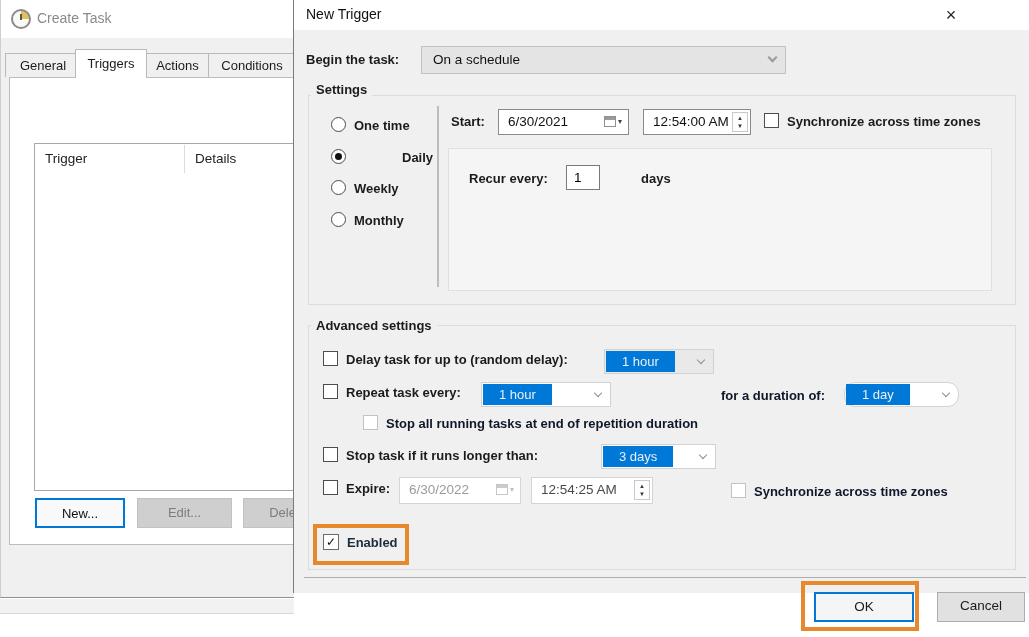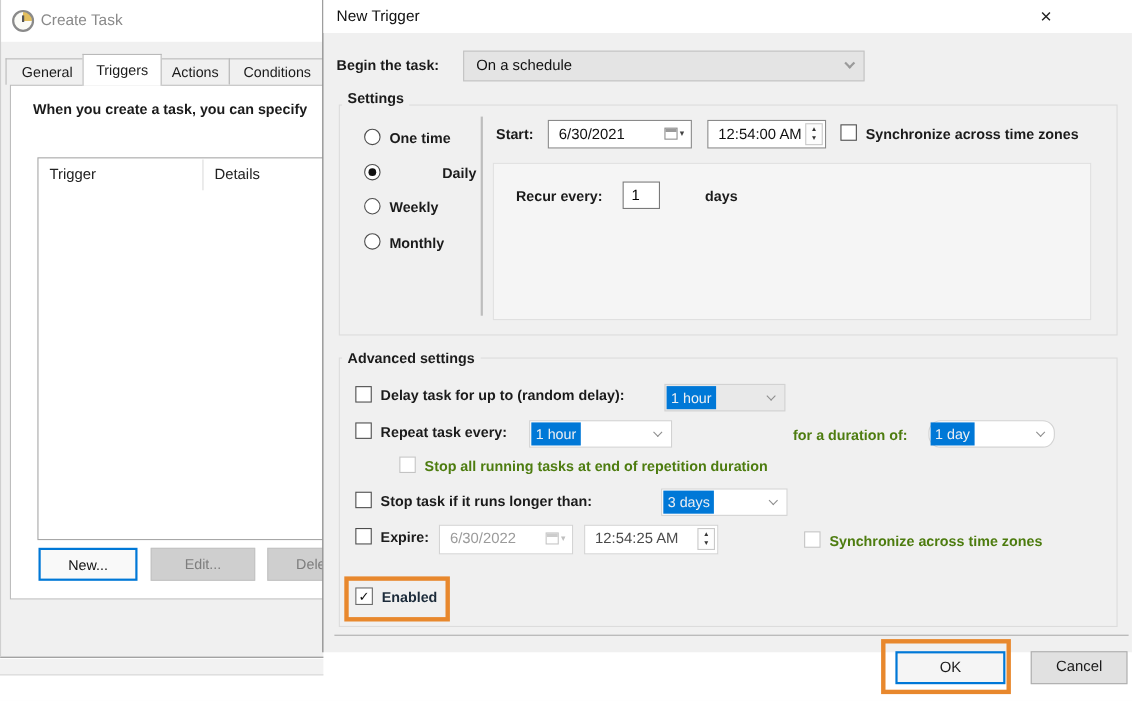--- a/index.html
+++ b/index.html
@@ -37,21 +37,21 @@
               border-bottom:1px solid #d8d8d8; z-index:1; }
 
   
   .nt-dialog { position:absolute; left:293px; top:0; width:736px; height:593px; background:#f0f0f0;
                border-left:1px solid #7a7a7a; z-index:5; }
   .nt-titlebar { position:absolute; left:0; top:0; width:736px; height:30px; background:#fff; }
   .nt-title { position:absolute; left:12px; top:6px; font-size:14px; color:#111; }
   .nt-close { position:absolute; left:644px; top:2px; width:26px; height:26px; text-align:center;
               line-height:26px; font-size:18px; color:#222; cursor:pointer; }
   .lbl { position:absolute; font-weight:bold; font-size:13px; color:#1b1b1b; white-space:nowrap;text-align:right; }
-  .lbl-gray { color:#4d7c0f; }
+  .lbl-gray { color:#0f172a; }
   .begin-label { left:12px; top:52px; }
   .begin-combo { position:absolute; left:127px; top:46px; width:365px; height:28px; background:#e4e4e4;
                  border:1px solid #c2c2c2; }
   .begin-combo .val { position:absolute; left:11px; top:5px; font-size:13.5px; color:#111; }
 
   .groupbox { position:absolute; border:1px solid #dcdcdc; }
   .grp-settings { left:14px; top:95px; width:708px; height:210px; }
   .grp-adv { left:14px; top:325px; width:708px; height:245px; }
   .grp-label { position:absolute; background:#f0f0f0; padding:0 5px; font-weight:bold; font-size:13px; }
   .grp-settings-label { left:17px; top:82px; }
@@ -93,21 +93,21 @@
                  background:#f5f5f5; border:1px solid #e0e0e0; }
   .recur-label { left:175px; top:171px; }
   .recur-input { position:absolute; left:272px; top:165px; width:34px; height:25px; background:#fff;
                  border:1px solid #7a7a7a; font-family:"Liberation Sans",sans-serif; font-size:13.5px;
                  padding-left:7px; }
   .recur-days { left:320px; top:171px;margin-left:27px; }
 
   .combo { position:absolute; height:25px; border:1px solid #d2d2d2; background:#fff; }
   .combo.graybg { background:#e9e9e9; }
   .combo .sel { position:absolute; left:1px; top:1px; height:21px; line-height:21px; background:#0078d7;
-                color:#eceff3; font-size:13px; padding:0 4px; white-space:nowrap; }
+                color:#eceff3; font-size:13px; padding:0 16px; white-space:nowrap; }
   .chev { position:absolute; right:9px; top:7px; width:7px; height:7px;
           border-right:2px solid #9a9a9a; border-bottom:2px solid #9a9a9a; transform:rotate(45deg); }
   .chev-sm { width:6px; height:6px; border-right:1.5px solid #8e8e8e; border-bottom:1.5px solid #8e8e8e; }
 
   .delay-cb { left:29px; top:351px; }   .delay-lbl { left:52px; top:352px; }
   .delay-combo { left:310px; top:349px; width:110px; }
   .repeat-cb { left:29px; top:384px; }  .repeat-lbl { left:52px; top:385px; }
   .repeat-combo { left:187px; top:382px; width:130px; }
   .duration-lbl { left:427px; top:388px; }
   .duration-combo { left:550px; top:382px; width:115px;border-radius:11px; }
@@ -138,21 +138,20 @@
     <div class="ct-clock"></div>
     <div class="ct-title">Create Task</div>
   </div>
 
   <div class="tab tab-general">General</div>
   <div class="tab tab-triggers">Triggers</div>
   <div class="tab tab-actions">Actions</div>
   <div class="tab tab-conditions">Conditions</div>
 
   <div class="ct-panel">
-    <div class="ct-intro">When you create a task, you can specify</div>
 
     <div class="ct-table">
       <div class="ct-th-trigger">Trigger</div>
       <div class="ct-th-sep"></div>
       <div class="ct-th-details">Details</div>
     </div>
 
     <div class="ct-btn btn-new">New...</div>
     <div class="ct-btn btn-edit">Edit...</div>
     <div class="ct-btn btn-delete">Delete</div>

